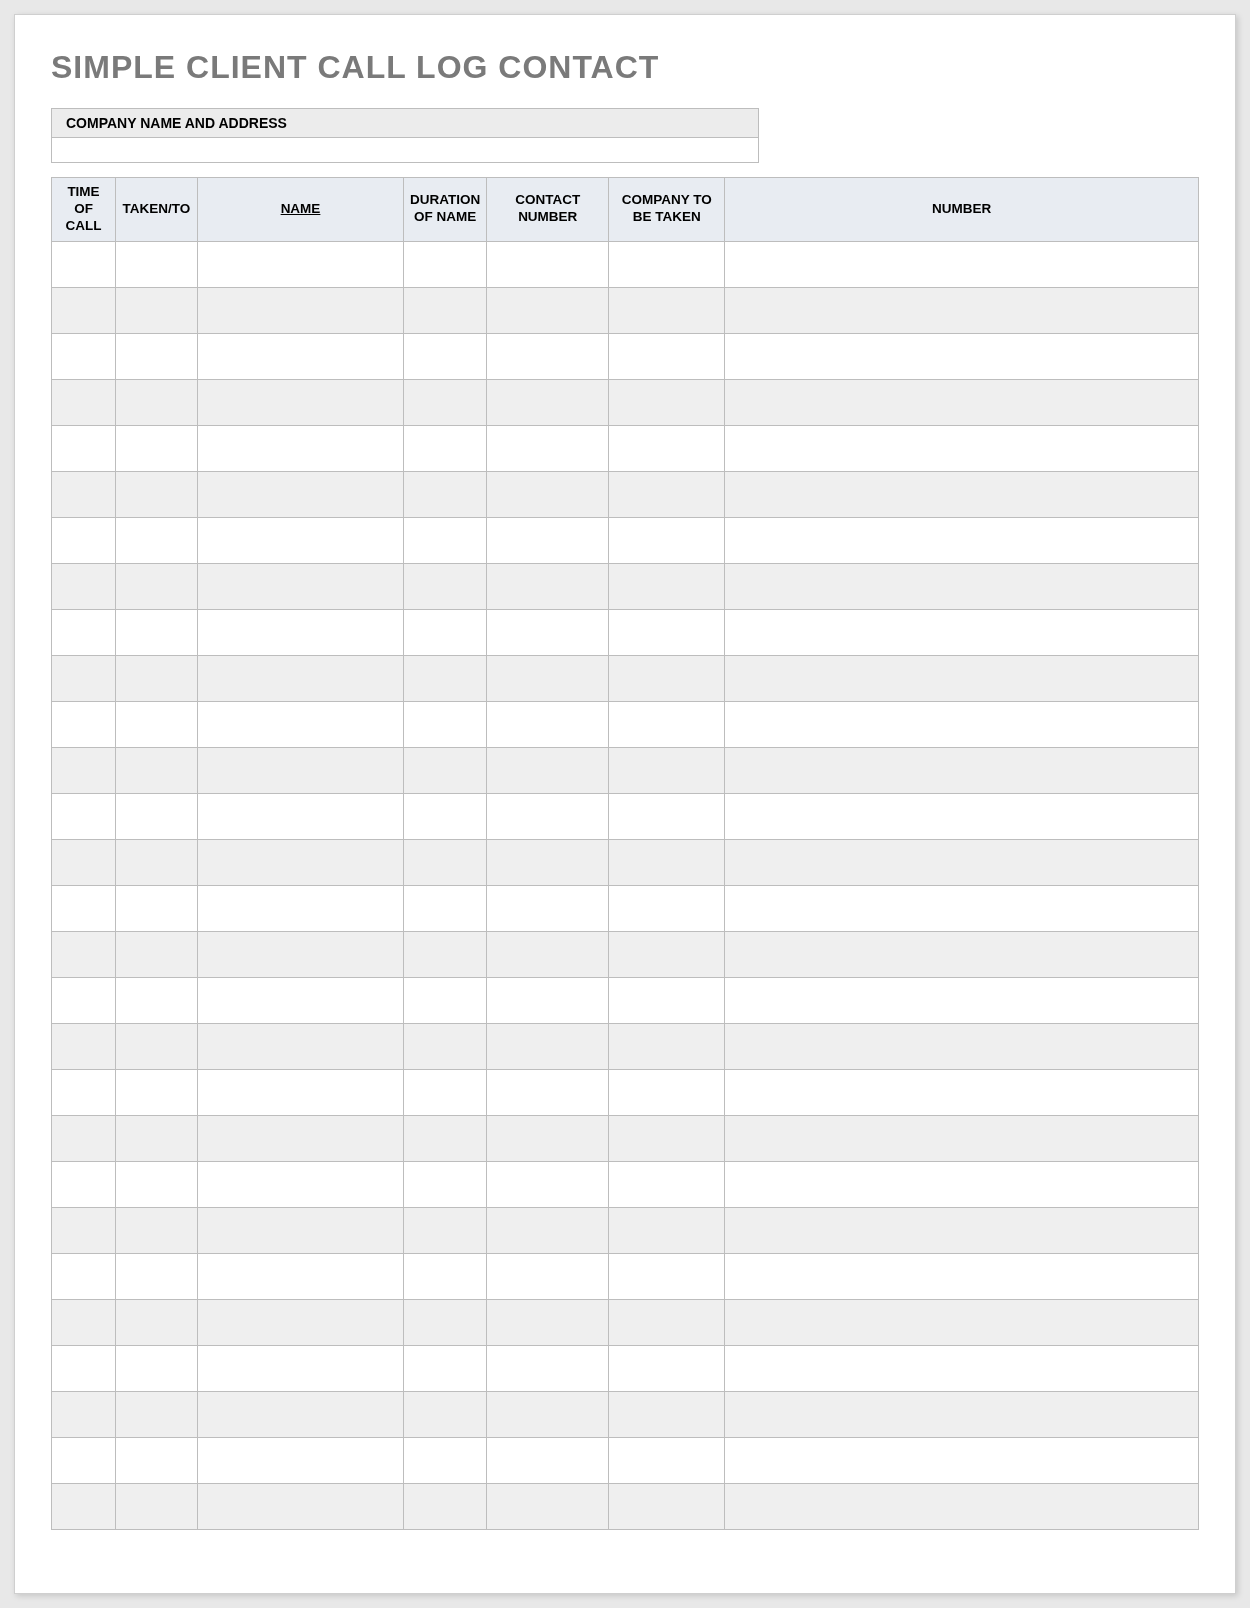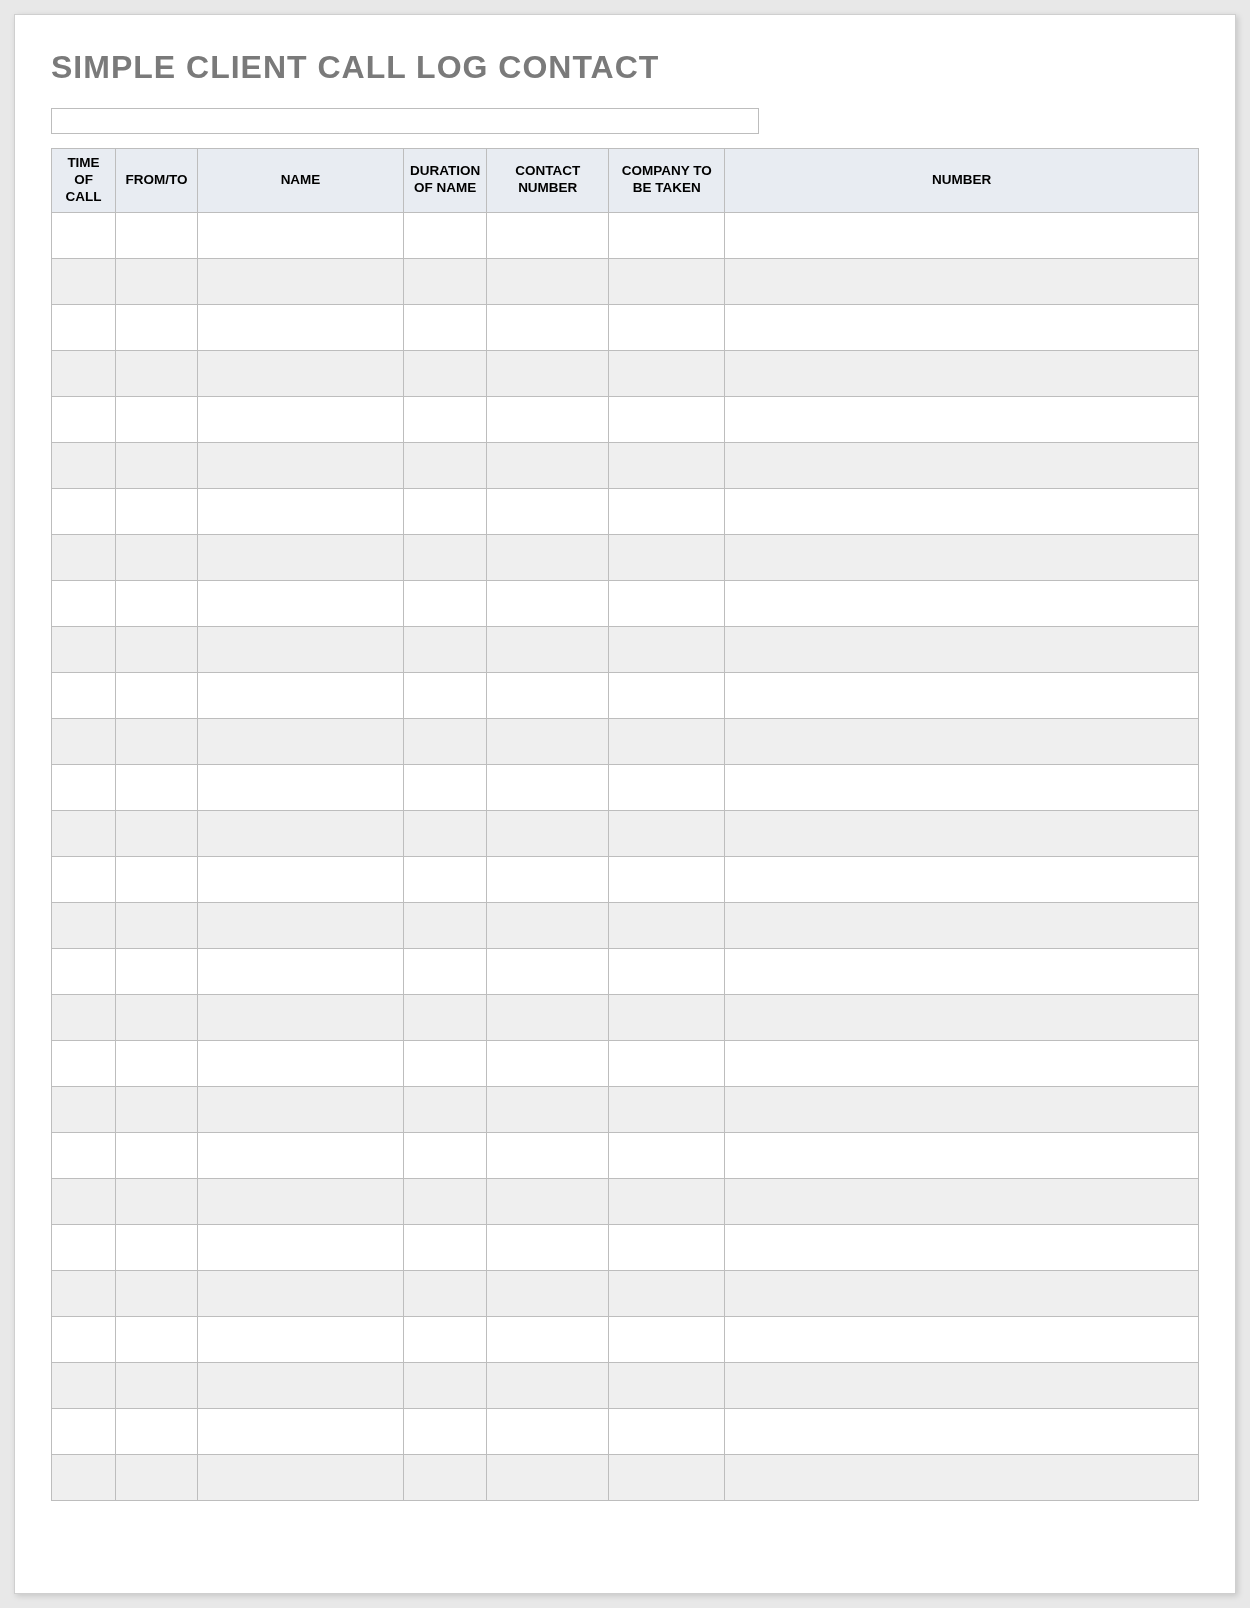--- a/index.html
+++ b/index.html
@@ -80,43 +80,44 @@
     border: none;
     outline: none;
     background: transparent;
     padding: 4px 6px;
     font-size: 14px;
   }
 
   
   .c-time   { width: 64px; }
   .c-fromto { width: 82px; }
-  .c-name   { width: 206px; }
+  .c-name   { width: 206px; text-decoration: underline; }
   .c-dur    { width: 80px; }
   .c-num    { width: 122px; }
   .c-action { width: 116px; }
   .c-notes  { width: auto; }
 </style>
 </head>
 <body>
 
 <div class="page">
 
   <div class="title">SIMPLE CLIENT CALL LOG CONTACT</div>
 
   <div class="hdr-block">
+    <div class="hdr-label">COMPANY NAME AND ADDRESS</div>
     <input class="hdr-input" value="" style="">
   </div>
 
 
   <table class="log-table">
     <thead>
       <tr>
         <th class="c-time">TIME OF CALL</th>
-        <th class="c-fromto">FROM/TO</th>
+        <th class="c-fromto">TAKEN/TO</th>
         <th class="c-name">NAME</th>
         <th class="c-dur">DURATION OF NAME</th>
         <th class="c-num">CONTACT NUMBER</th>
         <th class="c-action">COMPANY TO BE TAKEN</th>
         <th class="c-notes">NUMBER</th>
       </tr>
     </thead>
     <tbody id="log-body">
         <tr>
           <td class="c-time"><input class="cell-input" style=""></td>

